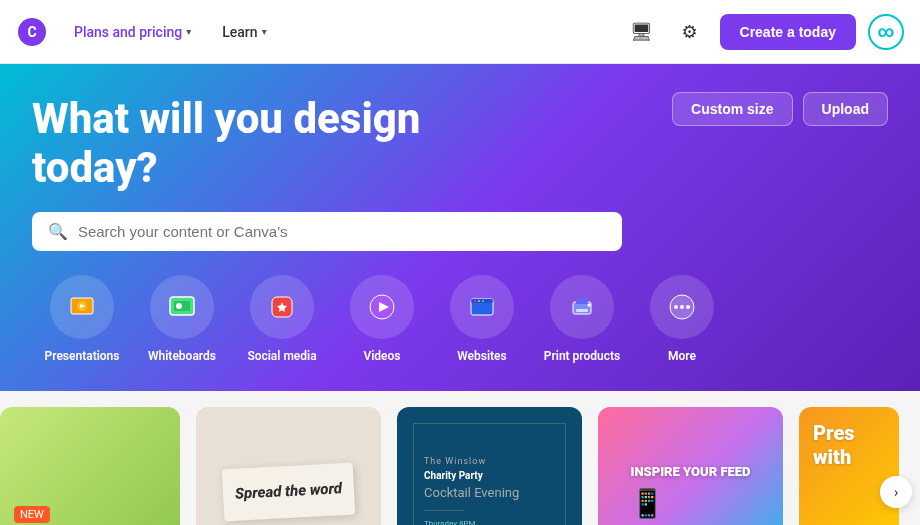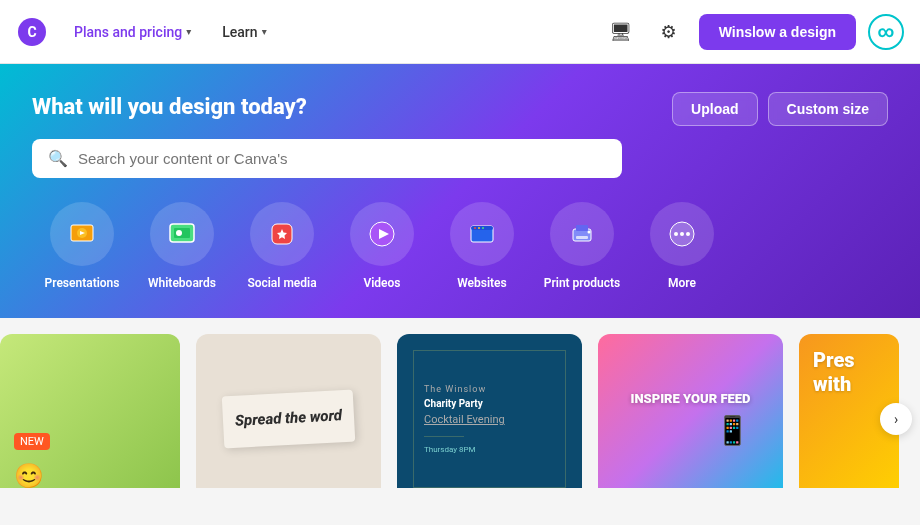--- a/index.html
+++ b/index.html
@@ -79,21 +79,21 @@
       font-weight: bold;
     }
 
     
     .hero {
       background: linear-gradient(135deg, #00bcd4 0%, #7c3aed 50%, #5b21b6 100%);
       padding: 30px 32px 28px 32px;
       position: relative;
     }
     .hero-title {
-      font-size: 22px;
+      font-size: 42px;
       font-weight: 800;
       color: #fff;
       margin-bottom: 20px;
       max-width: 500px;
     }
     .hero-buttons {
       position: absolute;
       top: 28px;
       right: 32px;
       display: flex;
@@ -258,33 +258,33 @@
     </div>
   </nav>
 
   <div class="header-right">
     <button class="icon-btn">
       <span>🖥</span>
     </button>
     <button class="icon-btn">
       <span>⚙</span>
     </button>
-    <button class="create-btn">Winslow a design</button>
+    <button class="create-btn">Create a today</button>
     <div class="infinity-icon">
       <span>∞</span>
     </div>
   </div>
 </header>
 
 <section class="hero">
   <h1 class="hero-title">What will you design today?</h1>
 
   <div class="hero-buttons">
+    <button class="hero-btn">Custom size</button>
     <button class="hero-btn">Upload</button>
-    <button class="hero-btn">Custom size</button>
   </div>
 
   <div class="search-bar">
     <span class="search-icon">🔍</span>
     <input class="search-input" type="text" placeholder="Search your content or Canva's" style="">
   </div>
 
   <div class="categories">
     <div class="category-item">
       <div class="category-circle">
@@ -376,28 +376,28 @@
         <div style="background:#f5f0e8;padding:16px 12px;border-radius:4px;box-shadow:2px 2px 8px rgba(0,0,0,0.15);transform:rotate(-3deg);">
           <div style="font-size:15px;font-weight:800;color:#2d2d2d;font-style:italic;line-height:1.3;text-align:center;">Spread the word</div>
         </div>
       </div>
     </div>
 
     <div class="card card-3" style="flex:0 0 185px; background:#0c4a6e; padding:16px;">
       <div style="border:1px solid #3a6a6a;padding:10px;width:100%;height:100%;display:flex;flex-direction:column;justify-content:center;gap:4px;">
         <div style="font-size:9px;color:#aaa;letter-spacing:1px;">The Winslow</div>
         <div style="font-size:10px;font-weight:700;color:#fff;">Charity Party</div>
-        <div style="font-size:11px;color:#aaa;text-decoration:underline;">Cocktail Evening</div>
+        <div style="font-size:13px;color:#aaa;">Cocktail Evening</div>
         <div style="width:40px;height:1px;background:#3a6a6a;margin-top:6px;"></div>
         <div style="font-size:8px;color:#7acfcf;margin-top:4px;">Thursday 8PM</div>
       </div>
     </div>
 
     <div class="card" style="flex:0 0 185px; background: linear-gradient(135deg, #ff6b9d, #c471ed, #12c2e9); display:flex;align-items:center;justify-content:center;padding:14px;">
-      <div style="text-align:right;">
+      <div style="text-align:left;">
         <div style="font-size:13px;font-weight:900;color:#fff;text-shadow:0 1px 4px rgba(0,0,0,0.3);line-height:1.3;">INSPIRE YOUR FEED</div>
         <div style="font-size:28px;margin-top:6px;">📱</div>
       </div>
     </div>
 
     <div class="card" style="flex:0 0 100px; background:linear-gradient(135deg, #f7971e, #ffd200);display:flex;align-items:flex-start;justify-content:flex-start;padding:14px;overflow:hidden;">
       <div style="font-size:20px;font-weight:900;color:#fff;text-shadow:0 1px 3px rgba(0,0,0,0.2);line-height:1.2;">Pres<br>with</div>
     </div>
 
   </div>

